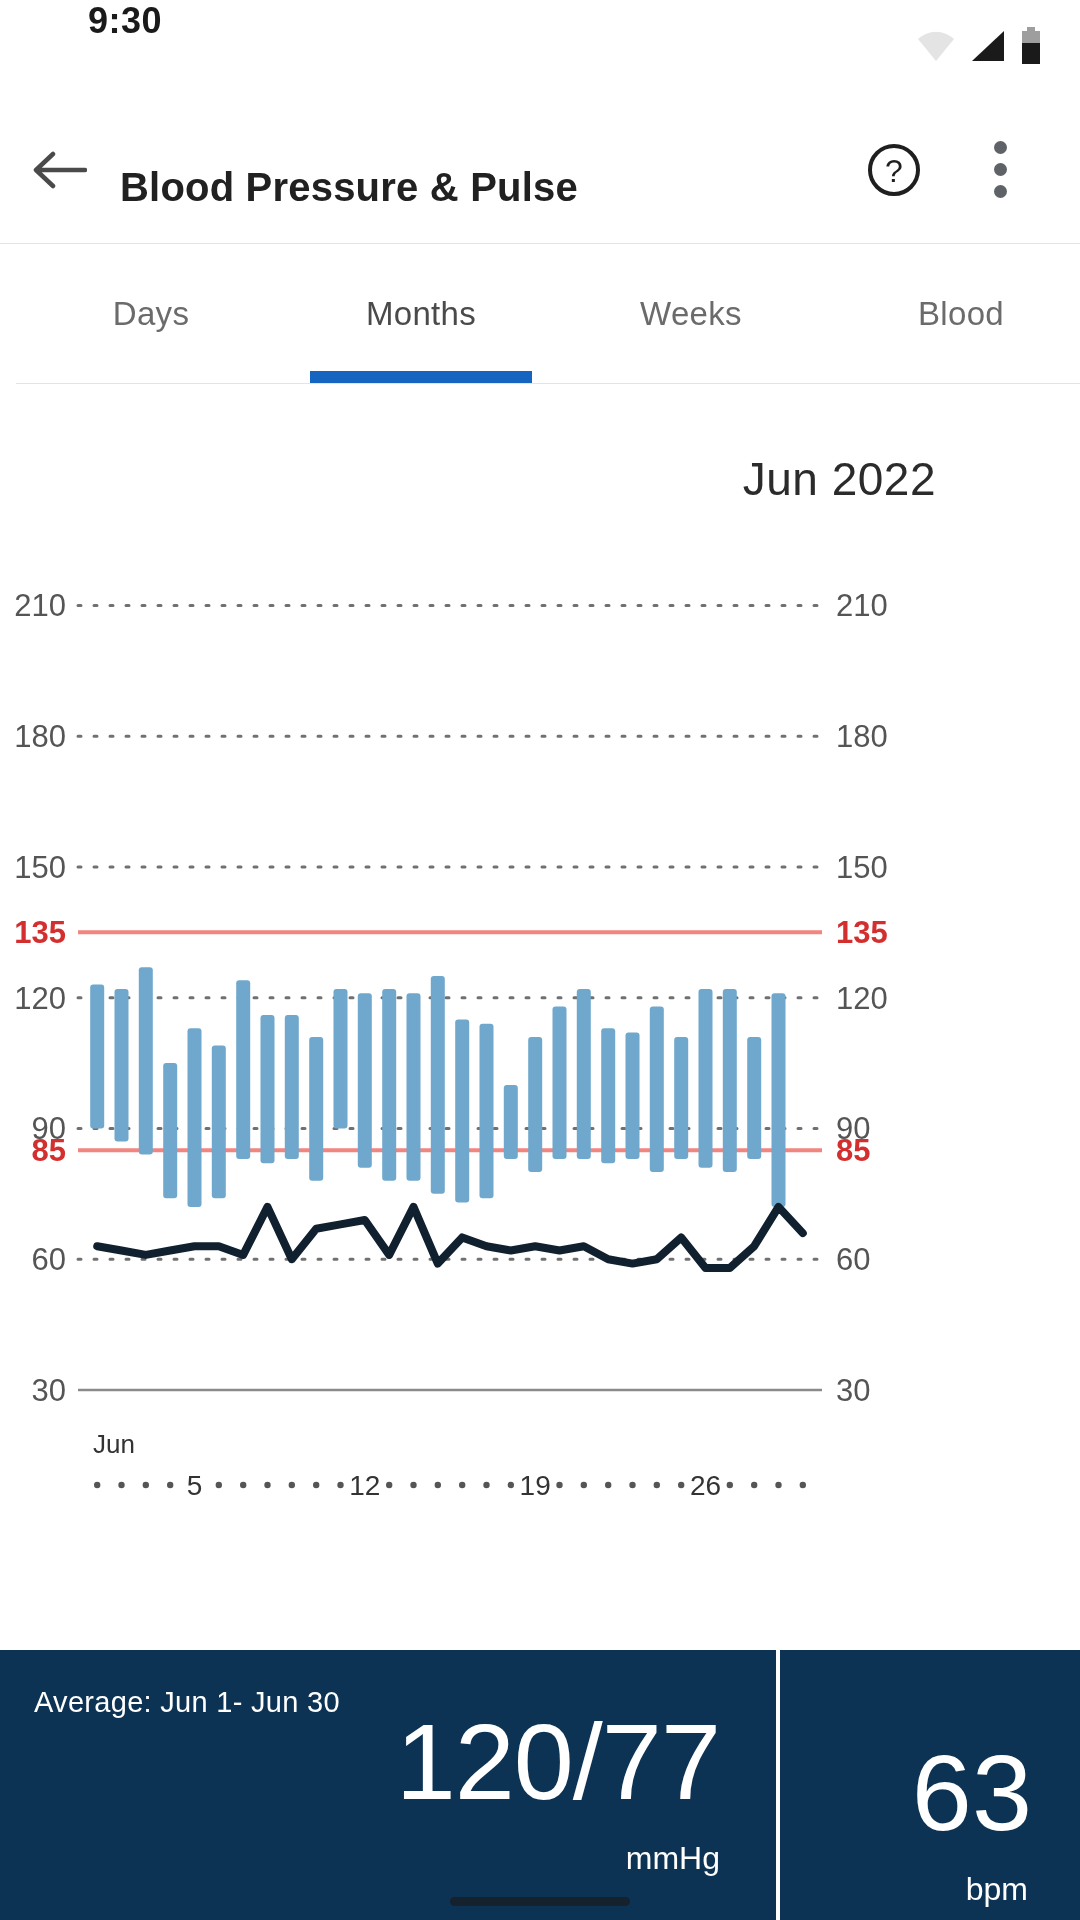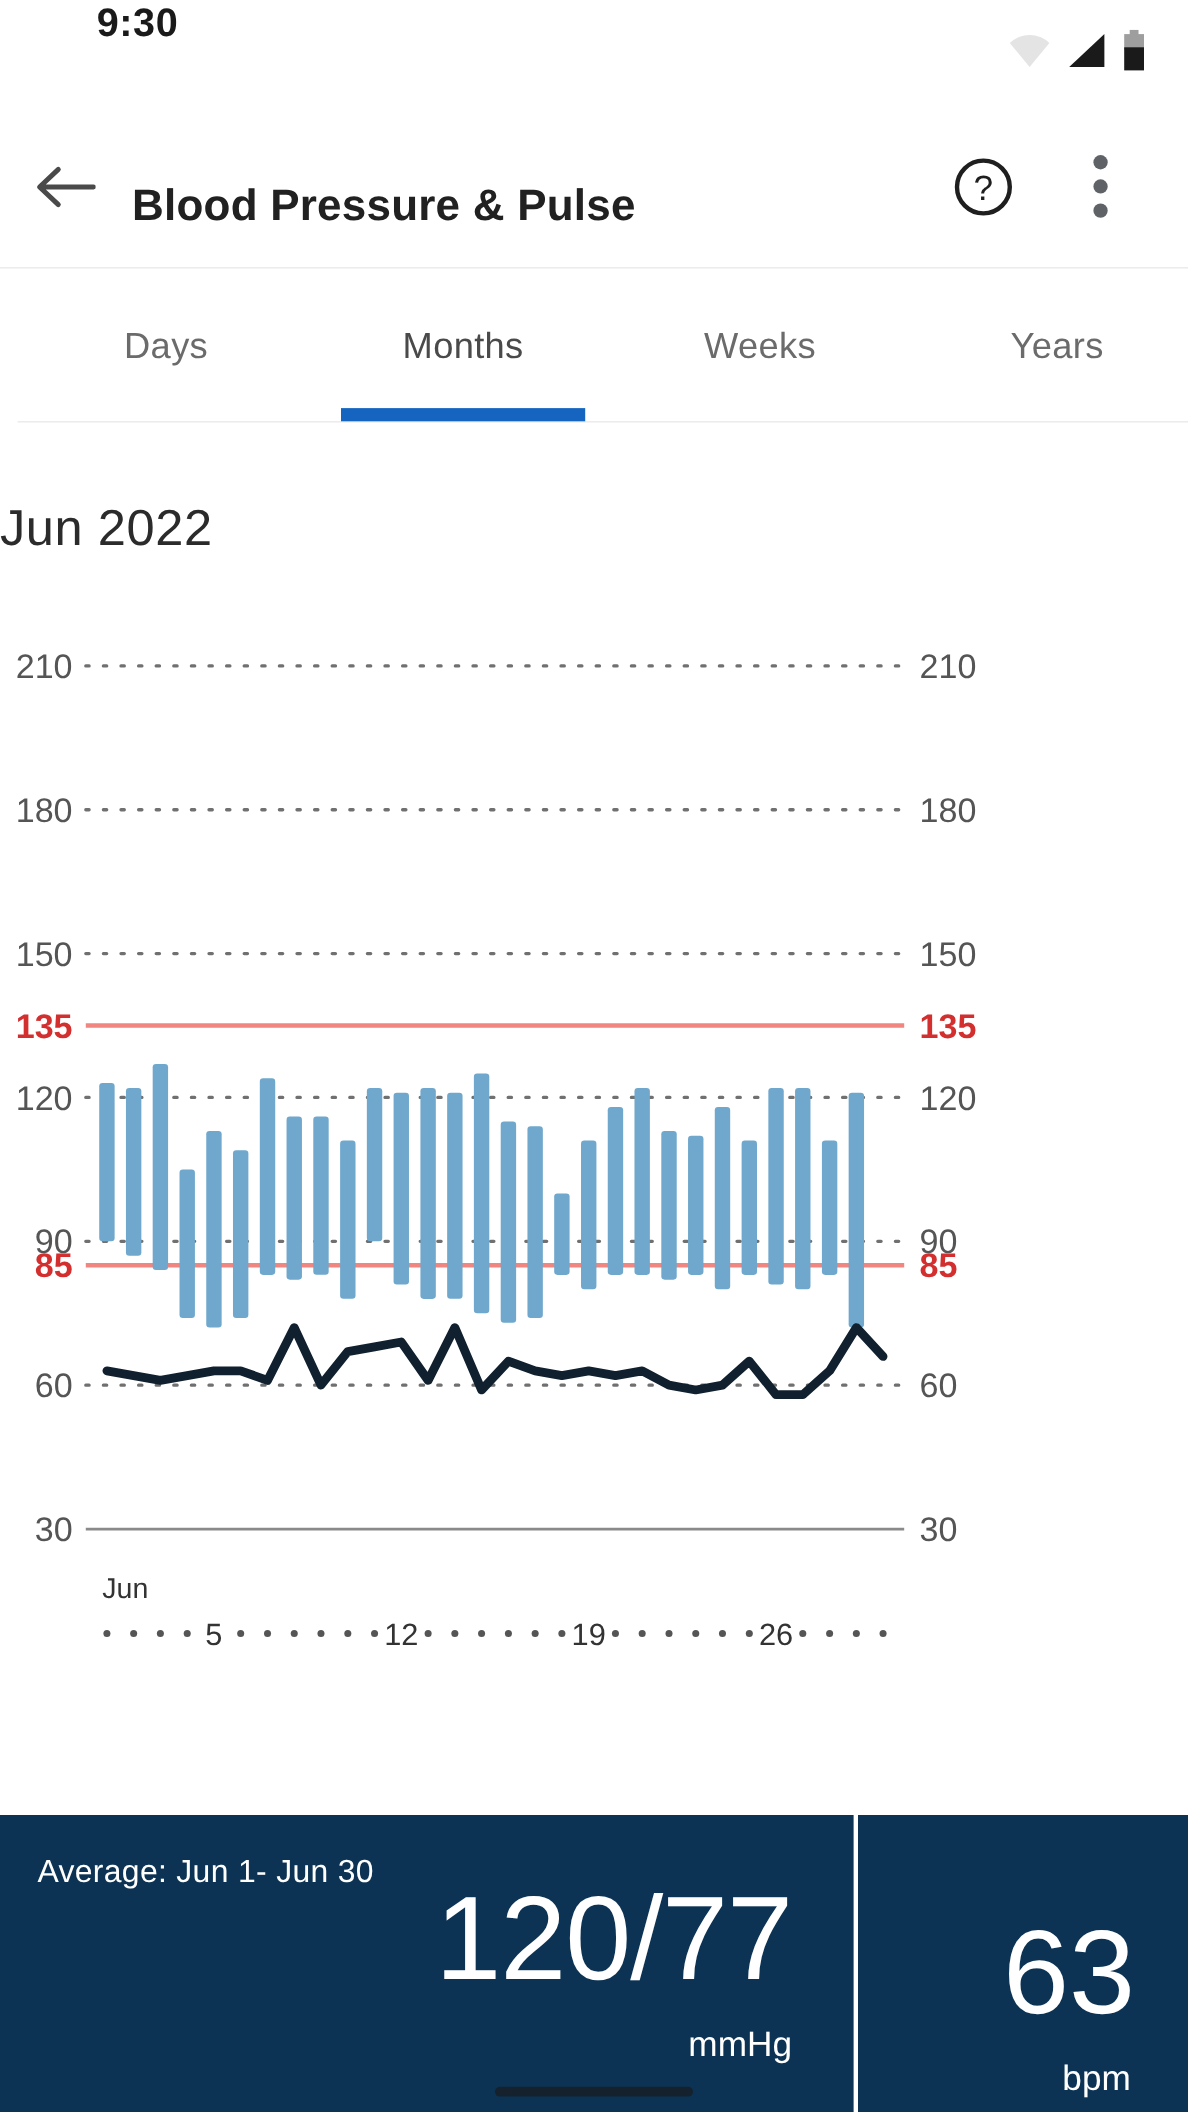--- a/index.html
+++ b/index.html
@@ -45,21 +45,21 @@
   }
   .tab.active { color:#4a4a4a; }
   .tab-underline {
     position:absolute; bottom:0; left:50%; transform:translateX(-50%);
     width:222px; height:12px; background:#1565c0;
   }
 
   
   .month-title {
     position:absolute; top:452px; left:0; width:936px;
-    text-align:left; font-size:46px; color:#2b2b2b; letter-spacing:0.5px;
+    text-align:right; font-size:46px; color:#2b2b2b; letter-spacing:0.5px;
   }
 
   
   .chart-wrap { position:absolute; top:540px; left:0; width:1080px; height:1090px; }
   .chart-svg { display:block; }
 
   
   .summary {
     position:absolute; left:0; bottom:0; width:1080px; height:270px;
     display:flex; background:#0c3354;
@@ -150,21 +150,21 @@
       <span>Days</span>
     </div>
     <div class="tab active">
       <span>Months</span>
       <span class="tab-underline"></span>
     </div>
     <div class="tab">
       <span>Weeks</span>
     </div>
     <div class="tab">
-      <span>Years</span>
+      <span>Blood</span>
     </div>
   </div>
 
   <div class="month-title">Jun 2022</div>
 
   <div class="chart-wrap">
     <svg class="chart-svg" id="chart" width="1080" height="1090" viewBox="0 0 1080 1090">
         <line x1="78" y1="65.38461538461539" x2="822" y2="65.38461538461539" stroke="#707070" stroke-width="3" stroke-dasharray="3 13" stroke-linecap="round"></line>
         <text x="66" y="76.38461538461539" text-anchor="end" font-size="31" font-family="Liberation Sans, sans-serif" fill="#555555" font-weight="400">210</text>
         <text x="836" y="76.38461538461539" text-anchor="start" font-size="31" font-family="Liberation Sans, sans-serif" fill="#555555" font-weight="400">210</text>

